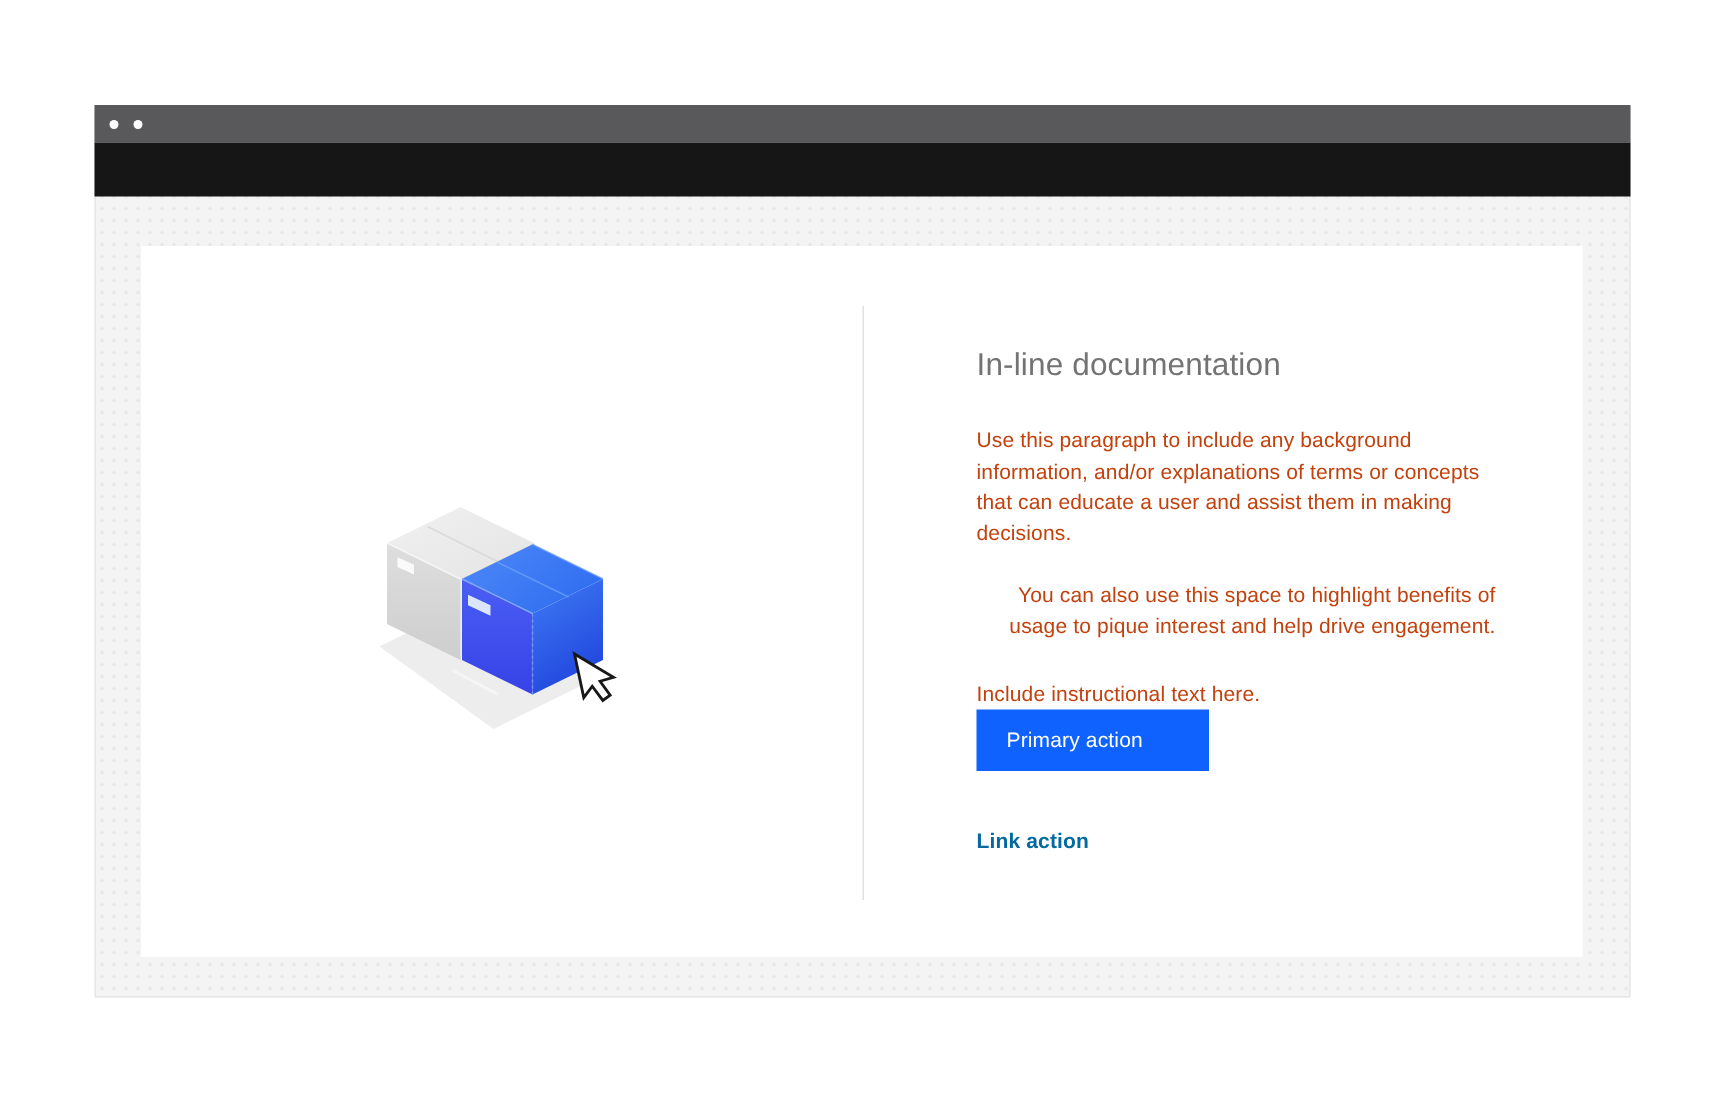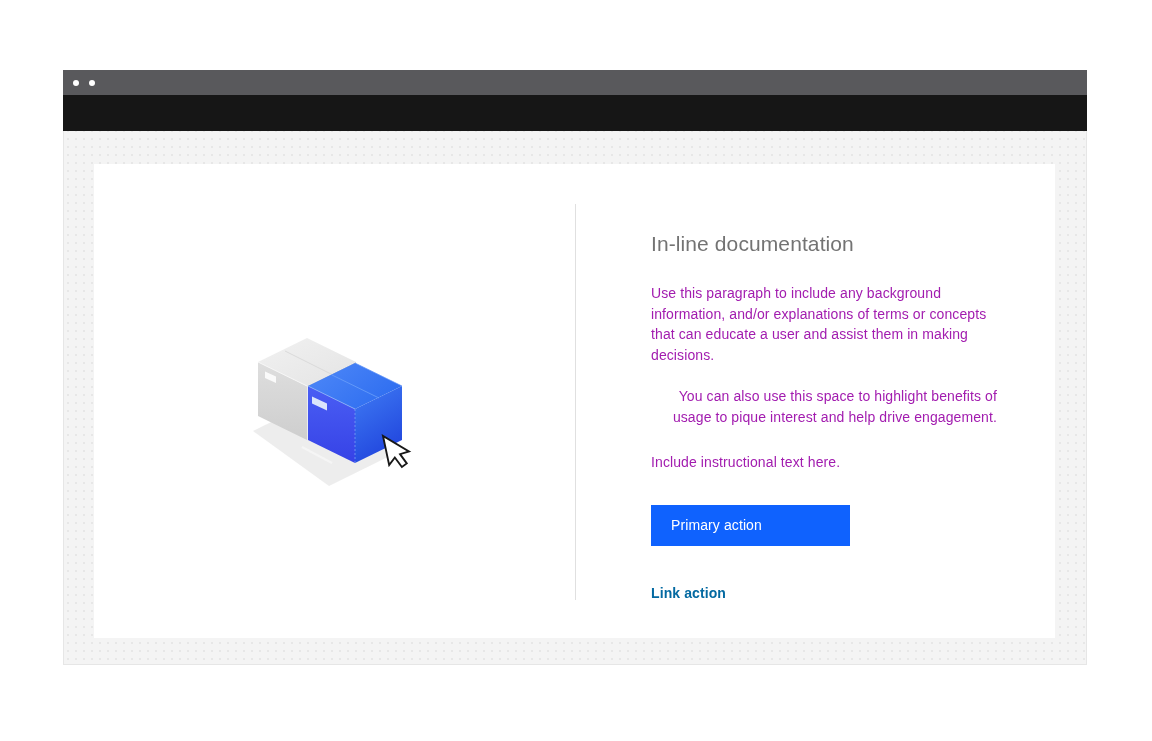--- a/index.html
+++ b/index.html
@@ -61,28 +61,28 @@
     width: 346px;
   }
   .content h1 {
     font-size: 21px; line-height: 27px;
     font-weight: 400; color: #737373;
     letter-spacing: 0.1px;
     margin: 0 0 26px 0;
   }
   .content p {
     font-size: 14px; line-height: 20.7px;
-    color: #a21caf; letter-spacing: 0.1px;
+    color: #c2410c; letter-spacing: 0.1px;
   }
   .content p.para-1 { margin-bottom: 20px; }
   .content p.para-2 { margin-bottom: 25px; text-align: right; }
-  .content p.para-3 { margin-bottom: 32px; }
+  .content p.para-3 { }
   .btn-primary {
     display: flex; align-items: center;
-    width: 199px; height: 41px;
+    width: 155px; height: 41px;
     padding: 0 20px;
     background: #0f62fe; color: #ffffff;
     border: none; border-radius: 0;
     font-family: "Liberation Sans", sans-serif;
     font-size: 14px; letter-spacing: 0.1px;
     cursor: pointer;
     margin-bottom: 20px;
   }
   .link-action {
     display: inline-block;

